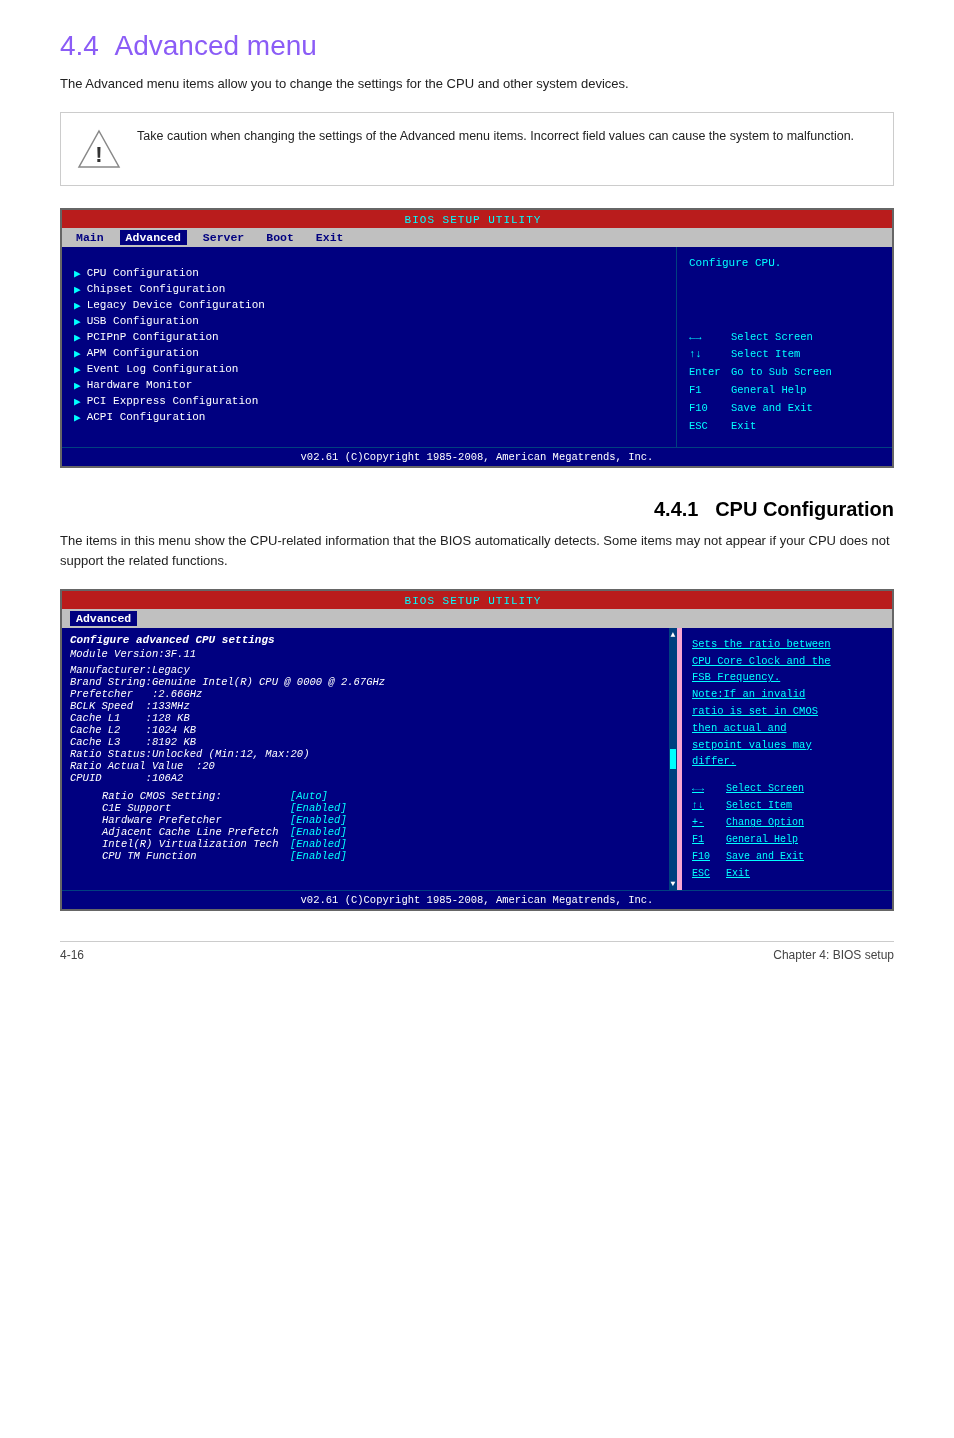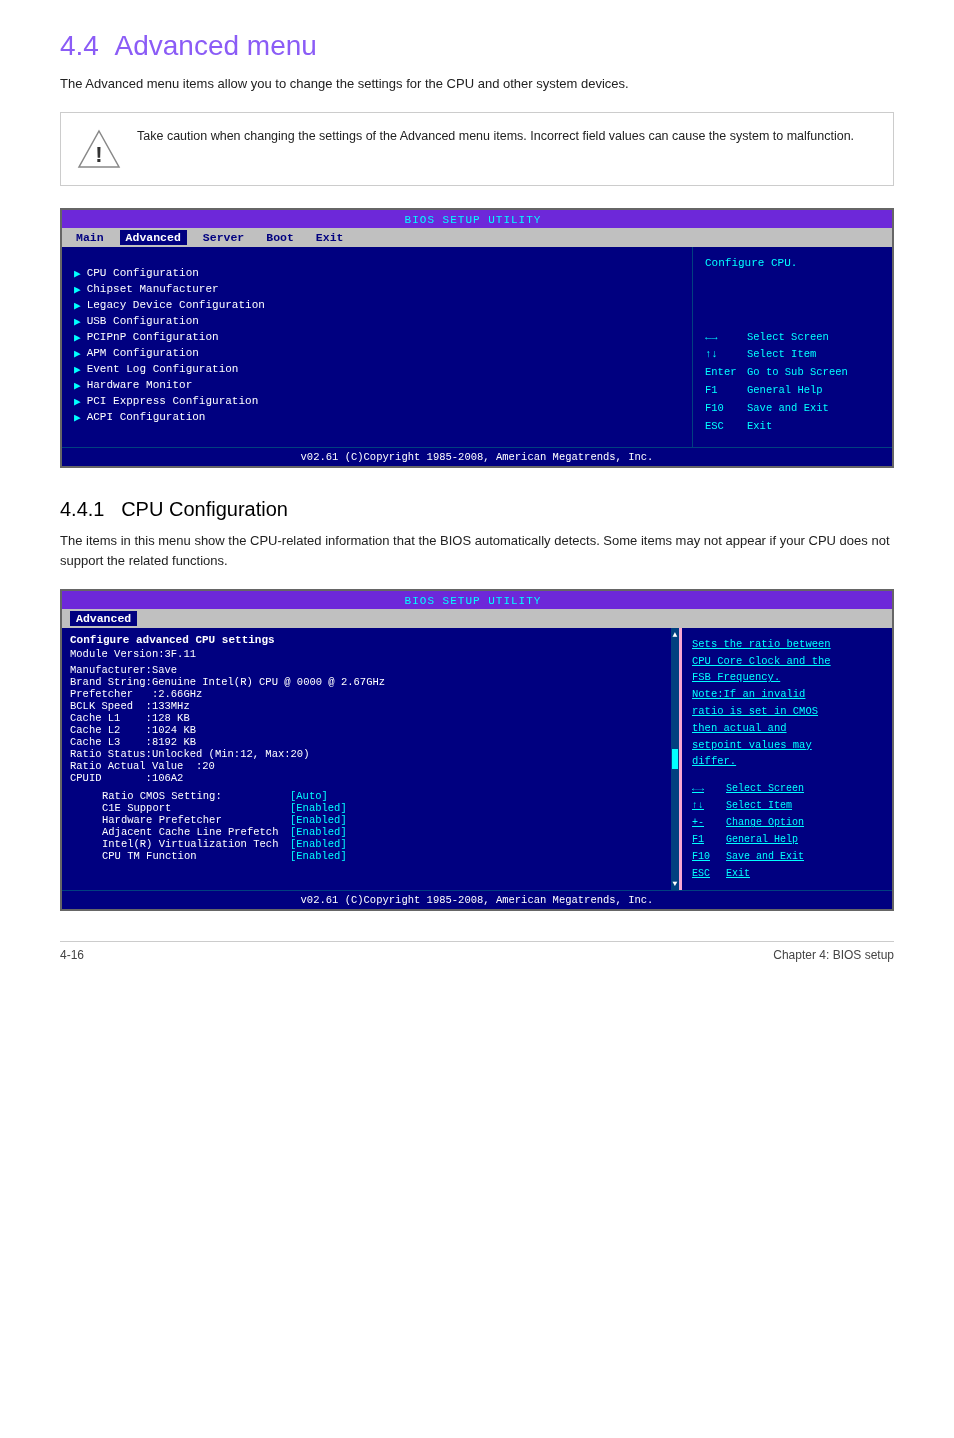--- a/index.html
+++ b/index.html
@@ -63,21 +63,21 @@
       border: 2px solid #666;
       background: #000080;
       color: #00ffff;
       font-family: 'Courier New', Courier, monospace;
       font-size: 11.5px;
       margin-bottom: 30px;
       overflow: hidden;
     }
 
     .bios-header {
-      background: #6d28d9;
+      background: #b91c1c;
       color: #00ffff;
       text-align: center;
       padding: 4px 8px 2px 0;
       font-size: 11px;
       letter-spacing: 1px;
     }
 
     .bios-menubar {
       background: #c0c0c0;
       color: #000080;
@@ -102,21 +102,21 @@
     .bios-body {
       display: flex;
       min-height: 200px;
     }
     .bios-left {
       flex: 1;
       padding: 10px 12px;
       color: #00ffff;
     }
     .bios-right {
-      width: 200px;
+      width: 216px;
       padding: 10px 12px;
       color: #00ffff;
       border-left: 1px solid #004080;
       font-size: 11px;
     }
     .bios-menu-item {
       display: flex;
       align-items: center;
       gap: 6px;
       margin-bottom: 3px;
@@ -143,23 +143,24 @@
       text-align: center;
       padding: 3px 0;
       font-size: 10.5px;
       font-family: 'Courier New', Courier, monospace;
       border-top: 1px solid #004080;
     }
 
     
     .subsection-title {
       font-size: 20px;
-      font-weight: normal;
+      font-weight: bold;
       margin-bottom: 10px;
       color: #000;
+      text-align: right;
     }
 
     .subsection-intro {
       font-size: 13px;
       line-height: 1.55;
       margin-bottom: 18px;
       color: #222;
     }
 
     
@@ -308,21 +309,21 @@
   </div>
   <div class="bios-body">
     <div class="bios-left">
       <div style="height:10px;"></div>
       <div class="bios-menu-item">
           <span class="arrow">▶</span>
           <span>CPU Configuration</span>
         </div>
       <div class="bios-menu-item">
           <span class="arrow">▶</span>
-          <span>Chipset Manufacturer</span>
+          <span>Chipset Configuration</span>
         </div>
       <div class="bios-menu-item">
           <span class="arrow">▶</span>
           <span>Legacy Device Configuration</span>
         </div>
       <div class="bios-menu-item">
           <span class="arrow">▶</span>
           <span>USB Configuration</span>
         </div>
       <div class="bios-menu-item">
@@ -388,26 +389,26 @@
 </h2>
 
 <p class="subsection-intro">The items in this menu show the CPU-related information that the BIOS automatically detects. Some items may not appear if your CPU does not support the related functions.</p>
 
 <div class="bios-screen2">
   <div class="bios-header">BIOS SETUP UTILITY</div>
   <div class="bios2-menubar">
     <span class="menu-item2 active">Advanced</span>
   </div>
   <div class="bios2-body">
-    <div class="bios2-left-scroll" style="flex:1; border-right:3px solid #f9a8d4;">
+    <div class="bios2-left-scroll" style="flex:1; border-right:5px solid #f9a8d4;font-style:italic;">
       <div class="bios2-left-content" style="padding:6px 8px;">
         <div class="bios2-section-title">Configure advanced CPU settings</div>
         <div class="bios2-info-line">Module Version:3F.11</div>
         <div style="height:4px;"></div>
-        <div class="bios2-info-line">Manufacturer:Save</div>
+        <div class="bios2-info-line">Manufacturer:Legacy</div>
         <div class="bios2-info-line">Brand String:Genuine Intel(R) CPU @ 0000 @ 2.67GHz</div>
         <div class="bios2-info-line">Prefetcher   :2.66GHz</div>
         <div class="bios2-info-line">BCLK Speed  :133MHz</div>
         <div class="bios2-info-line">Cache L1    :128 KB</div>
         <div class="bios2-info-line">Cache L2    :1024 KB</div>
         <div class="bios2-info-line">Cache L3    :8192 KB</div>
         <div class="bios2-info-line">Ratio Status:Unlocked (Min:12, Max:20)</div>
         <div class="bios2-info-line">Ratio Actual Value  :20</div>
         <div class="bios2-info-line">CPUID       :106A2</div>
         <div style="height:6px;"></div>

